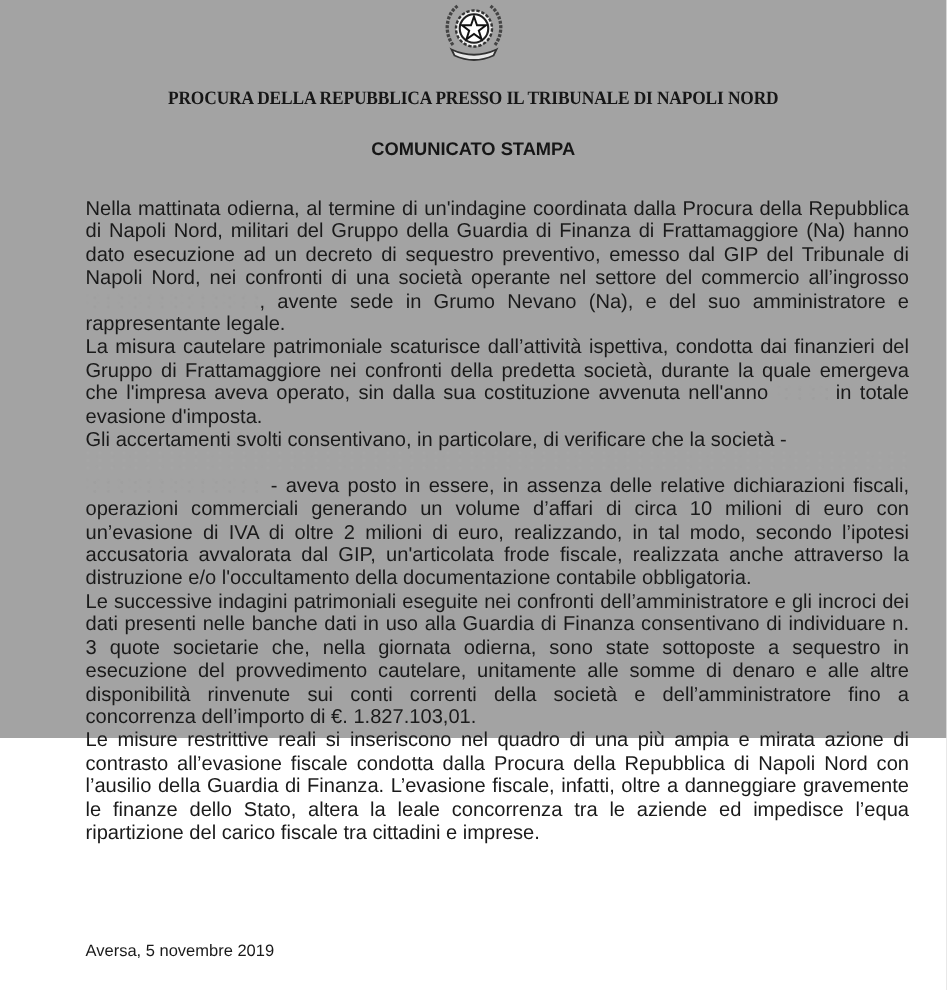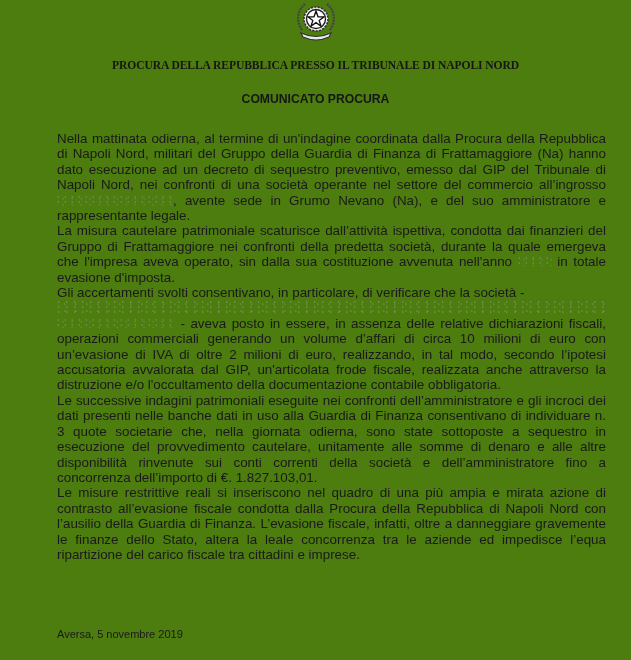--- a/index.html
+++ b/index.html
@@ -10,22 +10,22 @@
     body {
       width: 631px;
       height: 660px;
       overflow: hidden;
       position: relative;
       color: #111111;
     }
     .page {
       position: relative;
       width: 631px;
-      height: 660px;
-      background: #4d7c0f;
+      height: 492px;
+      background: #a3a3a3;
     }
     .emblem {
       position: absolute;
       left: 292px;
       top: 0px;
       width: 48px;
       height: 44px;
     }
     .institution {
       position: absolute;
@@ -106,21 +106,21 @@
     <circle cx="24" cy="19" r="12" fill="#f2f2f2" stroke="#333" stroke-width="1.6" stroke-dasharray="2.2 1.2"></circle>
     <circle cx="24" cy="19" r="9.5" fill="#fff" stroke="#222" stroke-width="1.4"></circle>
 
     <polygon points="24,11 26,16.8 32,16.8 27.2,20.4 29,26.2 24,22.6 19,26.2 20.8,20.4 16,16.8 22,16.8" fill="#fff" stroke="#111" stroke-width="1.3"></polygon>
 
     <path d="M9 33 Q24 40 39 33 L37 37 Q24 43 11 37 Z" fill="#e8e8e8" stroke="#333" stroke-width="1.2"></path>
   </svg>
 
   <div class="institution">PROCURA DELLA REPUBBLICA PRESSO IL TRIBUNALE DI NAPOLI NORD</div>
 
-  <div class="doc-title">COMUNICATO PROCURA</div>
+  <div class="doc-title">COMUNICATO STAMPA</div>
 
   <div class="body">
     <p class="para"><span>Nella mattinata odierna, al termine di un'indagine coordinata dalla Procura della Repubblica di Napoli Nord, militari del Gruppo della Guardia di Finanza di Frattamaggiore (Na) hanno dato esecuzione ad un decreto di sequestro preventivo, emesso dal GIP del Tribunale di Napoli Nord, nei confronti di una società operante nel settore del commercio all’ingrosso </span><span class="redacted" style="width:116px"></span><span>, avente sede in Grumo Nevano (Na), e del suo amministratore e rappresentante legale.</span></p>
 
     <p class="para"><span>La misura cautelare patrimoniale scaturisce dall’attività ispettiva, condotta dai finanzieri del Gruppo di Frattamaggiore nei confronti della predetta società, durante la quale emergeva che l'impresa aveva operato, sin dalla sua costituzione avvenuta nell'anno </span><span class="redacted" style="width:34px"></span><span> in totale evasione d'imposta.</span></p>
 
     <p class="para"><span>Gli accertamenti svolti consentivano, in particolare, di  verificare che la società -</span><span class="redacted-line"></span><span class="redacted" style="width:118px"></span><span> - aveva posto in essere, in assenza delle relative dichiarazioni fiscali, operazioni commerciali generando un volume d’affari di circa 10 milioni di euro con un’evasione di IVA di oltre 2 milioni di euro, realizzando, in tal modo, secondo l’ipotesi accusatoria avvalorata dal GIP, un'articolata frode fiscale, realizzata anche attraverso la distruzione e/o l'occultamento della documentazione contabile obbligatoria.</span></p>
 
     <p class="para">Le successive indagini patrimoniali eseguite nei confronti dell’amministratore e gli incroci dei dati presenti nelle banche dati in uso alla Guardia di Finanza consentivano di individuare n. 3 quote societarie che, nella giornata odierna, sono state sottoposte a sequestro in esecuzione del provvedimento cautelare, unitamente alle somme di denaro e alle altre disponibilità rinvenute sui conti correnti della società e dell’amministratore fino a concorrenza dell’importo di €. 1.827.103,01.</p>
 

